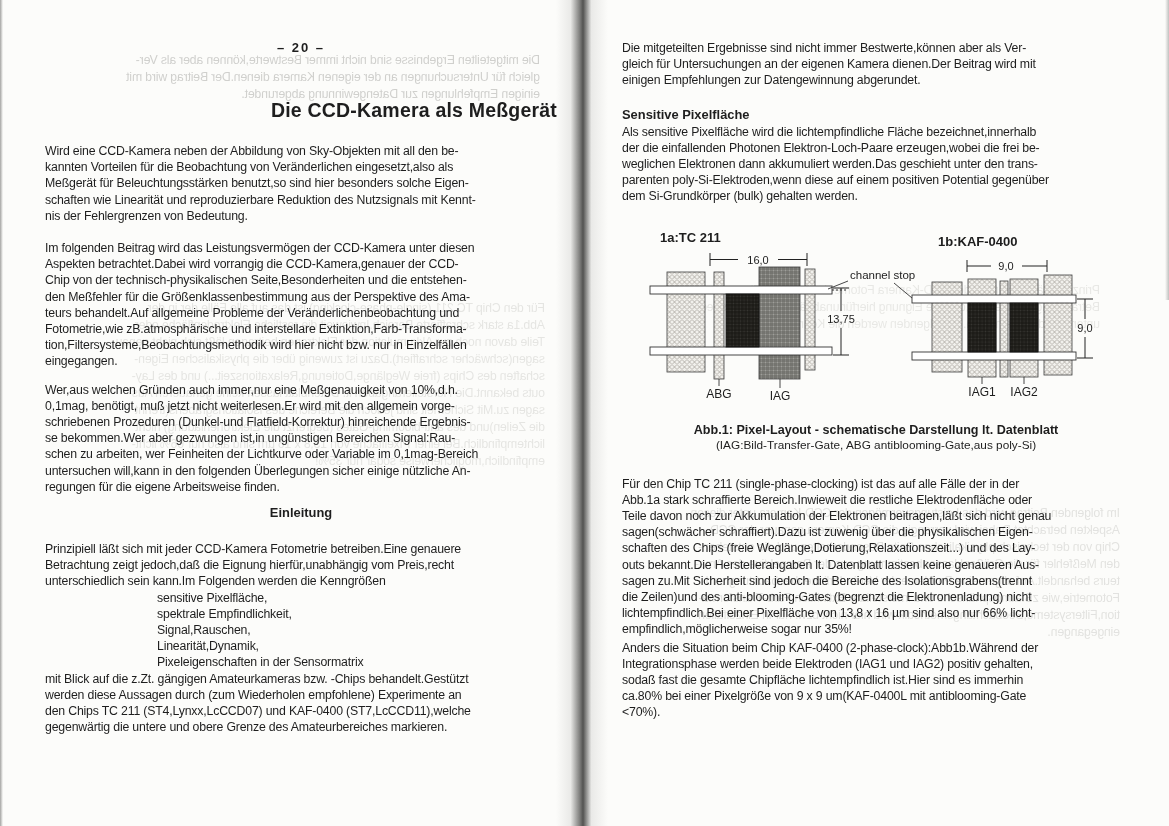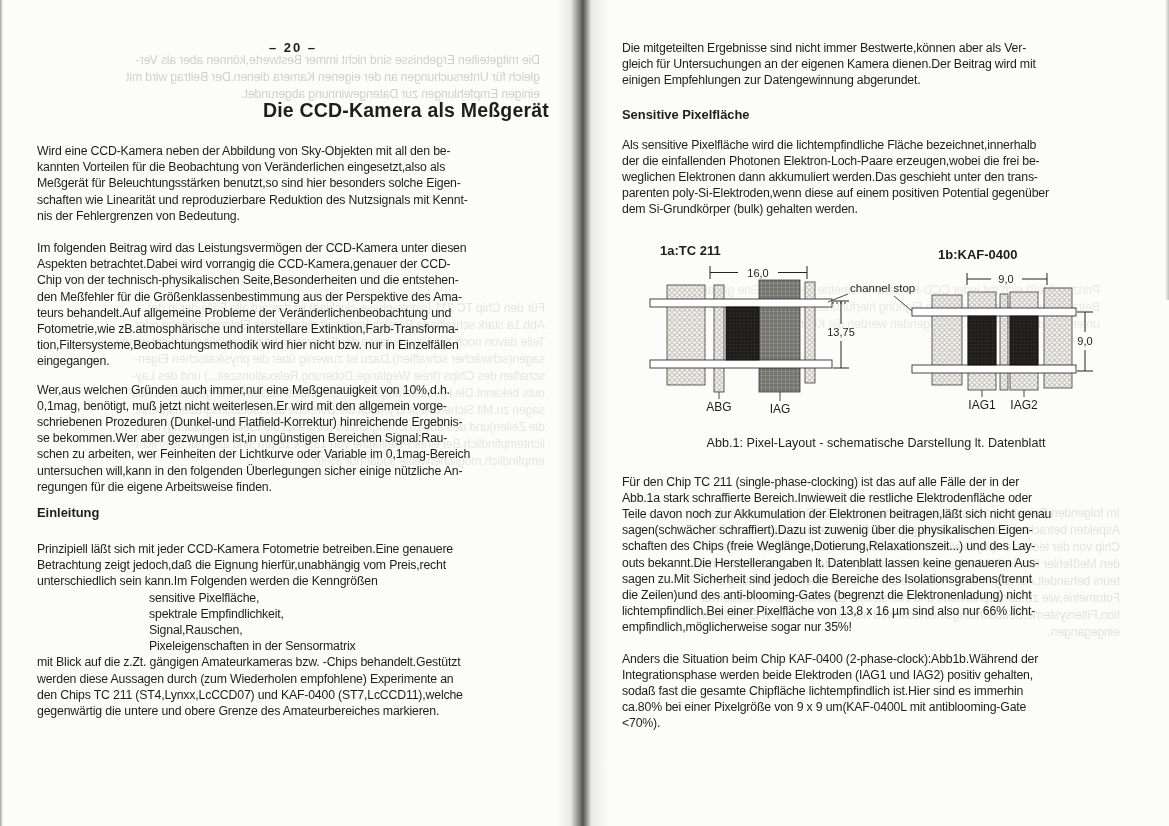--- a/index.html
+++ b/index.html
@@ -5,50 +5,50 @@
   html,body { margin:0; padding:0; }
   body { background:#e8e8e6; }
   .scan {
     position:relative; width:1169px; height:826px;
     background:#fcfcfa; overflow:hidden;
     font-family:"Liberation Sans","DejaVu Sans",sans-serif;
     color:#1e1e1e;
   }
   
   .page { position:absolute; top:28px; }
-  .page-left  { left:37px;  width:512px; }
+  .page-left  { left:45px;  width:512px; }
   .page-right { left:622px; width:508px; }
 
   .pagenum { text-align:center; font-weight:bold; font-size:13px; letter-spacing:2px; margin-top:12px; }
   .page-right .pagenum { margin-top:14px; }
 
   .title { text-align:right; font-weight:bold; font-size:19.5px; margin-top:44px; letter-spacing:0.2px; }
   .subtitle { text-align:center; font-size:12.3px; margin-top:14px; }
 
   .heading { font-weight:bold; font-size:12.9px; }
   .h-vorwort { margin-top:17px; }
-  .h-einleitung { margin-top:10px; }
+  .h-einleitung { margin-top:10px;text-align:center; }
   .h-pixel { margin-top:18px; }
 
   .para {
     font-size:12.3px; line-height:16.2px; letter-spacing:-0.18px;
     white-space:pre; margin:0;
   }
   .p-mt13 { margin-top:21px; }
   .p-mt16 { margin-top:16px; }
   .p-mt12 { margin-top:12px; }
-  .p-mt15 { margin-top:15px; }
+  .p-mt15 { margin-top:2px; }
   .p-mt24 { margin-top:24px; }
 
   .kenn-list { margin-left:112px; }
   .kenn-list div { font-size:12.3px; line-height:16.2px; letter-spacing:-0.18px; }
 
   
   .figure-block { margin-top:22px; }
-  .fig-caption1 { text-align:center; font-weight:normal; font-size:12.6px; margin-top:2px; }
+  .fig-caption1 { text-align:center; font-weight:bold; font-size:12.6px; margin-top:2px; }
   .fig-caption2 { text-align:center; font-size:11.8px; margin-top:1px; }
 
   
   .gutter-shadow {
     position:absolute; left:556px; top:0; width:52px; height:826px;
     background:linear-gradient(to right,
       rgba(70,70,68,0) 0%, rgba(70,70,68,0.10) 28%, rgba(45,45,43,0.62) 46%,
       rgba(35,35,33,0.78) 52%, rgba(70,70,68,0.10) 68%, rgba(70,70,68,0) 100%);
     pointer-events:none;
   }
@@ -128,20 +128,21 @@
 regungen für die eigene Arbeitsweise finden.</p>
 
     <div class="heading h-einleitung">Einleitung</div>
     <p class="para p-mt13">Prinzipiell läßt sich mit jeder CCD-Kamera Fotometrie betreiben.Eine genauere
 Betrachtung zeigt jedoch,daß die Eignung hierfür,unabhängig vom Preis,recht
 unterschiedlich sein kann.Im Folgenden werden die Kenngrößen</p>
     <div class="kenn-list">
       <div>sensitive Pixelfläche,</div>
       <div>spektrale Empfindlichkeit,</div>
       <div>Signal,Rauschen,</div>
+      <div>Linearität,Dynamik,</div>
       <div>Pixeleigenschaften in der Sensormatrix</div>
     </div>
     <p class="para">mit Blick auf die z.Zt. gängigen Amateurkameras bzw. -Chips behandelt.Gestützt
 werden diese Aussagen durch (zum Wiederholen empfohlene) Experimente an
 den Chips TC 211 (ST4,Lynxx,LcCCD07) und KAF-0400 (ST7,LcCCD11),welche
 gegenwärtig die untere und obere Grenze des Amateurbereiches markieren.</p>
   </div>
 
   <div class="page page-right">
     <p class="para p-mt12">Die mitgeteilten Ergebnisse sind nicht immer Bestwerte,können aber als Ver-
@@ -232,20 +233,21 @@
         <line x1="463" y1="110" x2="463" y2="131" stroke="#222" stroke-width="1"></line>
         <text x="463" y="105" font-size="11" text-anchor="middle">9,0</text>
 
         <line x1="360" y1="150" x2="360" y2="157" stroke="#333" stroke-width="0.9"></line>
         <text x="360" y="169" font-size="12" text-anchor="middle">IAG1</text>
         <line x1="402" y1="150" x2="402" y2="157" stroke="#333" stroke-width="0.9"></line>
         <text x="402" y="169" font-size="12" text-anchor="middle">IAG2</text>
       </svg>
 
       <div class="fig-caption1">Abb.1: Pixel-Layout - schematische Darstellung lt. Datenblatt</div>
+      <div class="fig-caption2">(IAG:Bild-Transfer-Gate, ABG antiblooming-Gate,aus poly-Si)</div>
     </div>
 
     <p class="para p-mt24">Für den Chip TC 211 (single-phase-clocking) ist das auf alle Fälle der in der
 Abb.1a stark schraffierte Bereich.Inwieweit die restliche Elektrodenfläche oder
 Teile davon noch zur Akkumulation der Elektronen beitragen,läßt sich nicht genau
 sagen(schwächer schraffiert).Dazu ist zuwenig über die physikalischen Eigen-
 schaften des Chips (freie Weglänge,Dotierung,Relaxationszeit...) und des Lay-
 outs bekannt.Die Herstellerangaben lt. Datenblatt lassen keine genaueren Aus-
 sagen zu.Mit Sicherheit sind jedoch die Bereiche des Isolationsgrabens(trennt
 die Zeilen)und des anti-blooming-Gates (begrenzt die Elektronenladung) nicht

